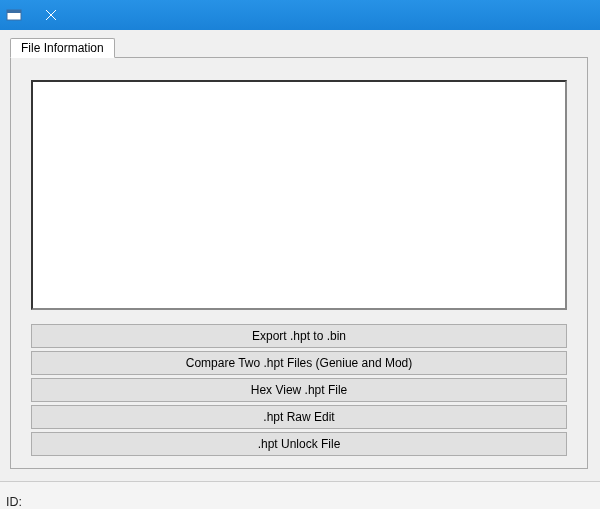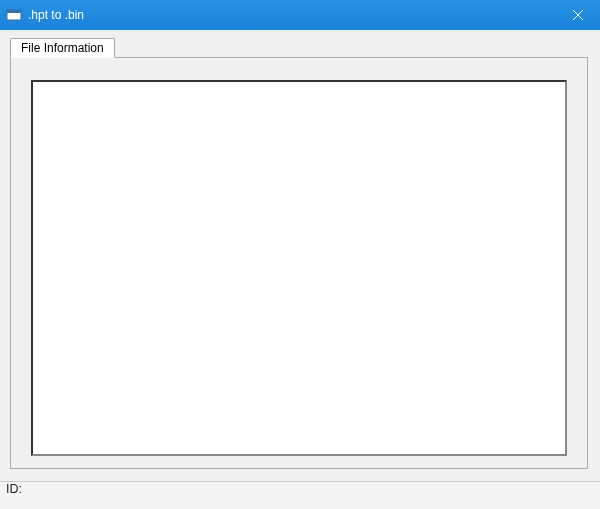--- a/index.html
+++ b/index.html
@@ -84,50 +84,56 @@
     cursor: default;
     padding: 0;
   }
 
   .statusbar {
     height: 28px;
     width: 600px;
     background: #f4f4f4;
     border-top: 1px solid #ccc;
     display: flex;
-    align-items: flex-start;
+    align-items: flex-end;
     padding: 0 6px;
     font-size: 12.5px;
     color: #222;
   }
   .statusbar .lbl { margin-right: 4px; }
 </style>
 </head>
 <body>
 
 <div class="titlebar">
   <span class="icon">
     <svg width="16" height="16" viewBox="0 0 16 16">
       <rect x="1" y="3" width="14" height="10" fill="#fff" stroke="#3a6ea5" stroke-width="1"></rect>
       <rect x="1" y="3" width="14" height="3" fill="#3a6ea5"></rect>
     </svg>
   </span>
-  <span class="title">.hpt to .bin</span>
   <div class="close">
     <svg width="10" height="10" viewBox="0 0 10 10">
       <line x1="0" y1="0" x2="10" y2="10"></line>
       <line x1="10" y1="0" x2="0" y2="10"></line>
     </svg>
   </div>
 </div>
 
 <div class="client">
   <div class="tab-label">
     <span>File Information</span>
   </div>
   <div class="tab-panel">
     <div class="display-box"></div>
+    <div class="btn-stack">
+      <button class="wbtn">Export .hpt to .bin</button>
+      <button class="wbtn">Compare Two .hpt Files (Geniue and Mod)</button>
+      <button class="wbtn">Hex View .hpt File</button>
+      <button class="wbtn">.hpt Raw Edit</button>
+      <button class="wbtn">.hpt Unlock File</button>
+    </div>
   </div>
 </div>
 
 <div class="statusbar">
   <span class="lbl">ID:</span>
 </div>
 
 </body></html>

